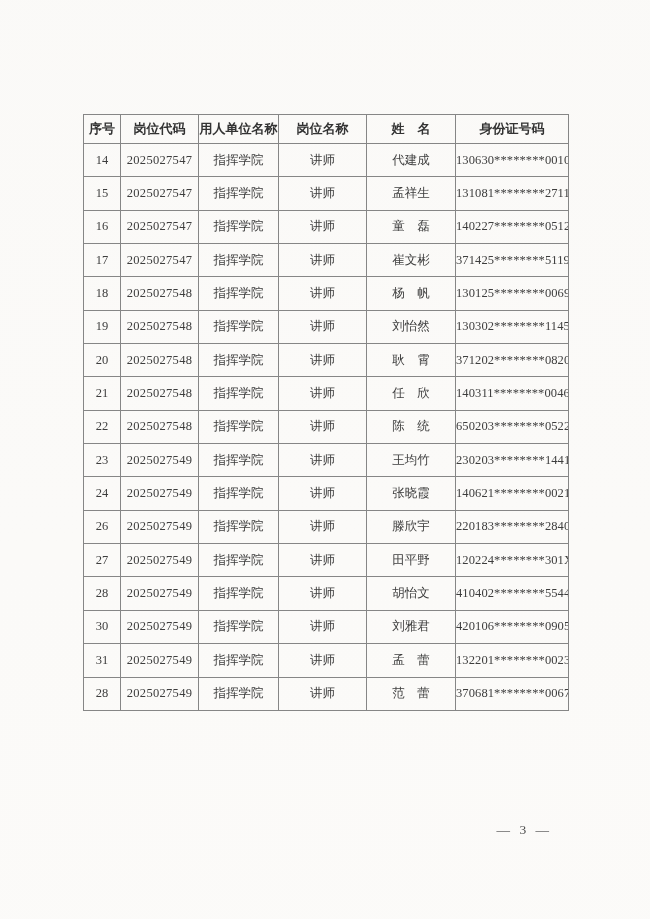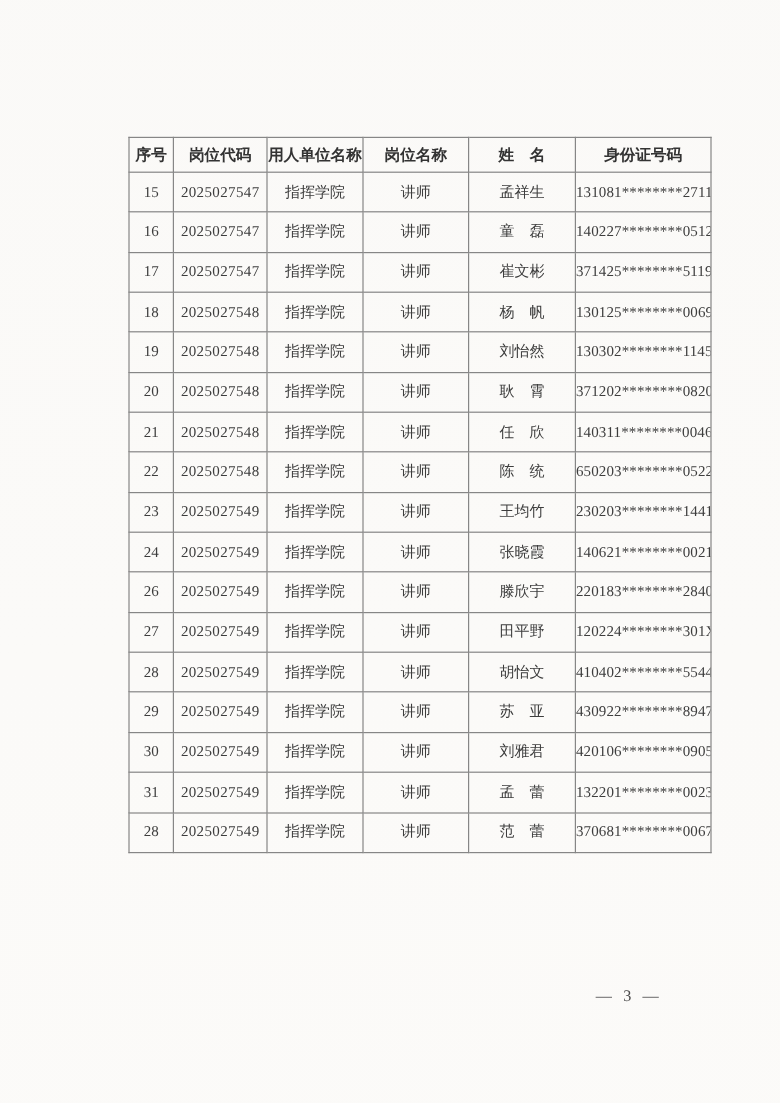--- a/index.html
+++ b/index.html
@@ -22,21 +22,20 @@
       linear-gradient(180deg, rgba(250,249,247,0.6), rgba(252,251,249,0.4)),
       #fbfaf8;
   }
   table.roster {
     position: absolute;
     left: 83px;
     top: 114px;
     width: 485px;
     border-collapse: collapse;
     table-layout: fixed;
-    margin-left: 24px;
   }
   table.roster, table.roster th, table.roster td {
     border: 1px solid #868686;
   }
   table.roster {
     border: 1.4px solid #6f6f6f;
   }
   table.roster th {
     height: 28px;
     font-size: 13px;
@@ -89,20 +88,28 @@
         <th>序号</th>
         <th>岗位代码</th>
         <th>用人单位名称</th>
         <th>岗位名称</th>
         <th>姓　名</th>
         <th>身份证号码</th>
       </tr>
     </thead>
     <tbody>
         <tr>
+          <td class="col-0">14</td>
+          <td class="col-1">2025027547</td>
+          <td class="col-2">指挥学院</td>
+          <td class="col-3">讲师</td>
+          <td class="col-4">代建成</td>
+          <td class="col-5">130630********0010</td>
+        </tr>
+        <tr>
           <td class="col-0">15</td>
           <td class="col-1">2025027547</td>
           <td class="col-2">指挥学院</td>
           <td class="col-3">讲师</td>
           <td class="col-4">孟祥生</td>
           <td class="col-5">131081********2711</td>
         </tr>
         <tr>
           <td class="col-0">16</td>
           <td class="col-1">2025027547</td>
@@ -193,28 +200,20 @@
         </tr>
         <tr>
           <td class="col-0">28</td>
           <td class="col-1">2025027549</td>
           <td class="col-2">指挥学院</td>
           <td class="col-3">讲师</td>
           <td class="col-4">胡怡文</td>
           <td class="col-5">410402********5544</td>
         </tr>
         <tr>
-          <td class="col-0">29</td>
-          <td class="col-1">2025027549</td>
-          <td class="col-2">指挥学院</td>
-          <td class="col-3">讲师</td>
-          <td class="col-4">苏　亚</td>
-          <td class="col-5">430922********8947</td>
-        </tr>
-        <tr>
           <td class="col-0">30</td>
           <td class="col-1">2025027549</td>
           <td class="col-2">指挥学院</td>
           <td class="col-3">讲师</td>
           <td class="col-4">刘雅君</td>
           <td class="col-5">420106********0905</td>
         </tr>
         <tr>
           <td class="col-0">31</td>
           <td class="col-1">2025027549</td>

